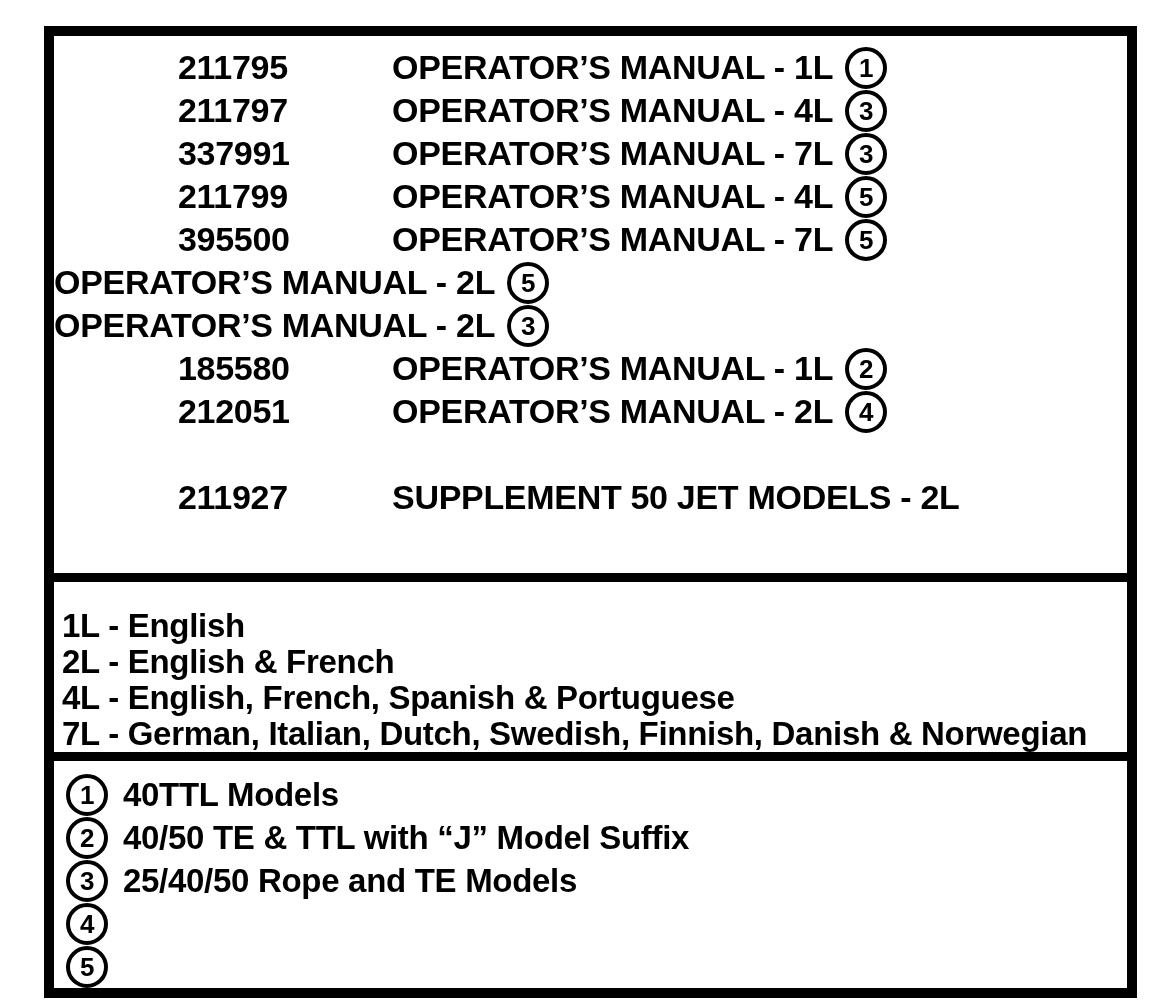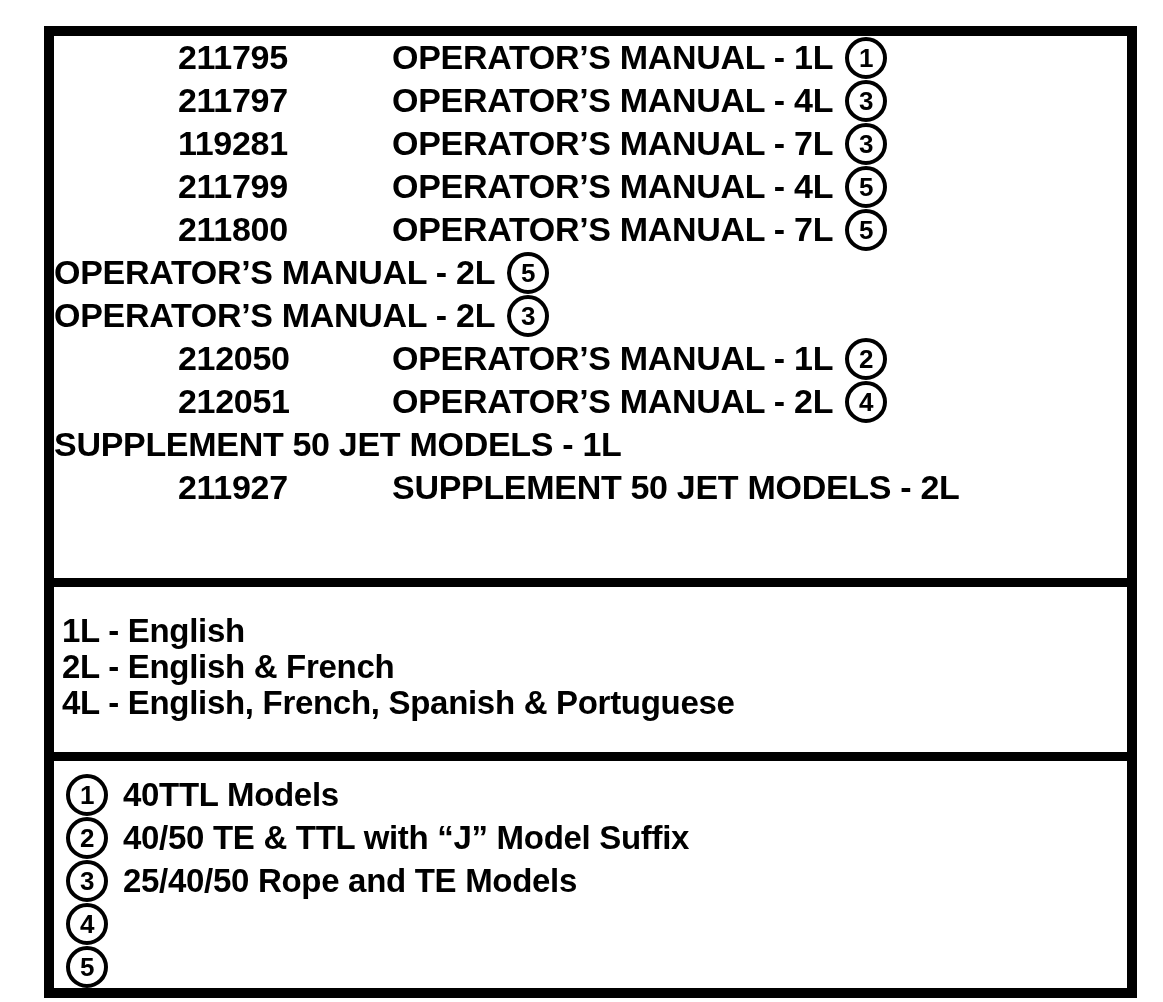--- a/index.html
+++ b/index.html
@@ -24,21 +24,21 @@
     height: 972px;
     box-sizing: border-box;
     border: 10px solid #000000;
     background: #ffffff;
     display: flex;
     flex-direction: column;
   }
   .sec1 {
     height: 586px;
     box-sizing: border-box;
-    padding-top: 0;
+    padding-top: 10px;
   }
   .mrow {
     height: 43px;
     display: flex;
     align-items: center;
     font-size: 34px;
     letter-spacing: -0.3px;
     white-space: nowrap;
   }
   .part {
@@ -102,65 +102,65 @@
       <span class="part">211795</span>
       <span class="title">OPERATOR’S MANUAL - 1L</span>
       <span class="circ">1</span>
     </div>
     <div class="mrow">
       <span class="part">211797</span>
       <span class="title">OPERATOR’S MANUAL - 4L</span>
       <span class="circ">3</span>
     </div>
     <div class="mrow">
-      <span class="part">119281</span>
+      <span class="part">337991</span>
       <span class="title">OPERATOR’S MANUAL - 7L</span>
       <span class="circ">3</span>
     </div>
     <div class="mrow">
       <span class="part">211799</span>
       <span class="title">OPERATOR’S MANUAL - 4L</span>
       <span class="circ">5</span>
     </div>
     <div class="mrow">
-      <span class="part">211800</span>
+      <span class="part">395500</span>
       <span class="title">OPERATOR’S MANUAL - 7L</span>
       <span class="circ">5</span>
     </div>
     <div class="mrow">
       <span class="title">OPERATOR’S MANUAL - 2L</span>
       <span class="circ">5</span>
     </div>
     <div class="mrow">
       <span class="title">OPERATOR’S MANUAL - 2L</span>
       <span class="circ">3</span>
     </div>
     <div class="mrow">
-      <span class="part">212050</span>
+      <span class="part">185580</span>
       <span class="title">OPERATOR’S MANUAL - 1L</span>
       <span class="circ">2</span>
     </div>
     <div class="mrow">
       <span class="part">212051</span>
       <span class="title">OPERATOR’S MANUAL - 2L</span>
       <span class="circ">4</span>
     </div>
     <div class="mrow">
-      <span class="title">SUPPLEMENT 50 JET MODELS - 1L</span>
     </div>
     <div class="mrow">
       <span class="part">211927</span>
       <span class="title">SUPPLEMENT 50 JET MODELS - 2L</span>
     </div>
   </div>
 
   <div class="sec2">
     <div class="lang">1L - English</div>
     <div class="lang">2L - English &amp; French</div>
     <div class="lang">4L - English, French, Spanish &amp; Portuguese</div>
+    <div class="lang">7L - German, Italian, Dutch, Swedish, Finnish, Danish &amp; Norwegian</div>
   </div>
 
   <div class="sec3">
     <div class="nrow">
       <span class="circ">1</span>
       <span class="ntext">40TTL Models</span>
     </div>
     <div class="nrow">
       <span class="circ">2</span>
       <span class="ntext">40/50 TE &amp; TTL with “J” Model Suffix</span>

